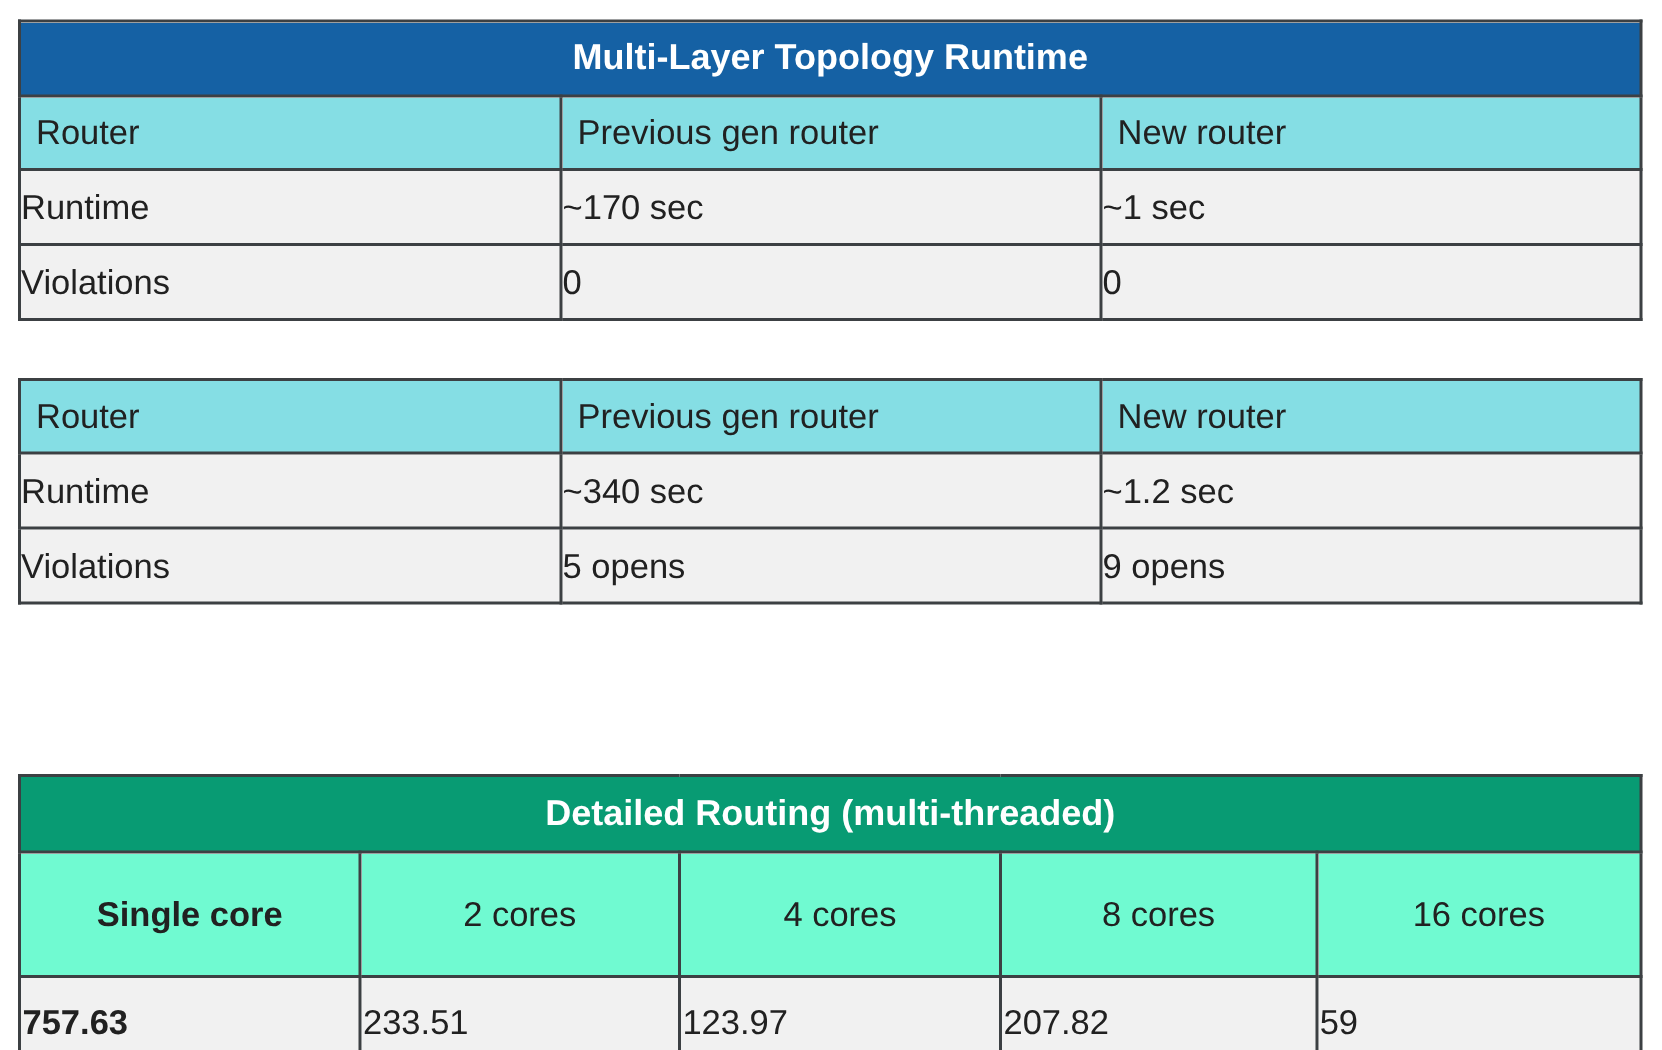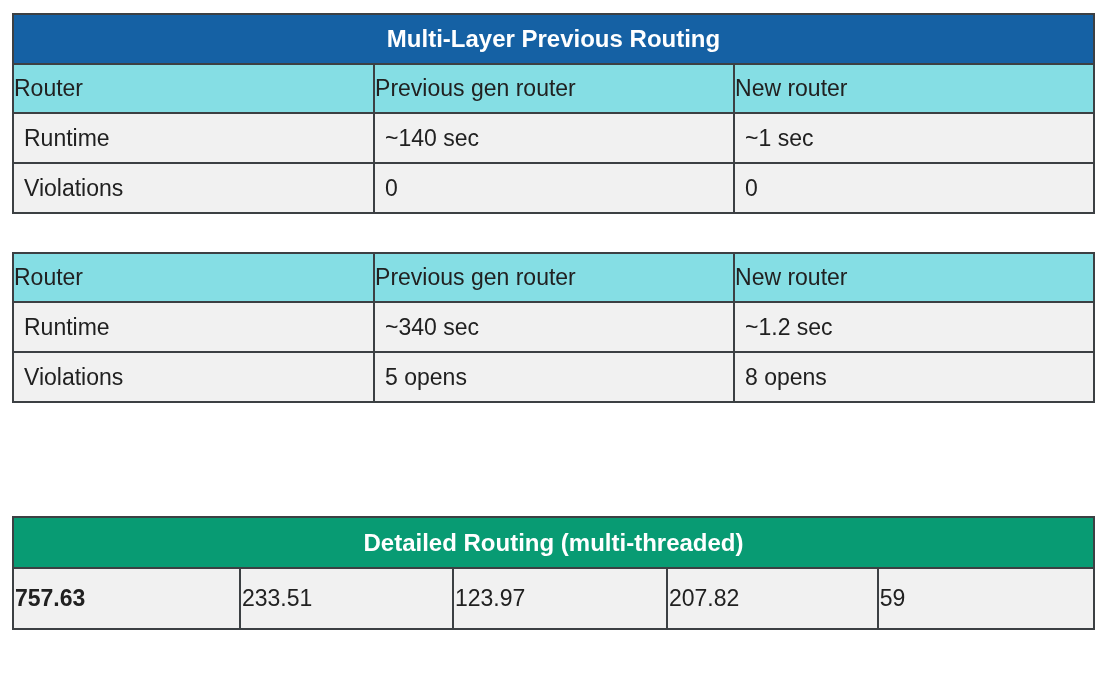--- a/index.html
+++ b/index.html
@@ -33,28 +33,28 @@
     color: #ffffff;
     font-weight: bold;
     font-size: 24px;
     text-align: center;
     height: 46px;
   }
   .cyan-subheader td {
     background: #85dee4;
     font-size: 23px;
     text-align: left;
-    padding-left: 0;
+    padding-left: 10px;
     height: 45px;
   }
   .gray-row td {
     background: #f1f1f1;
     font-size: 23px;
     text-align: left;
-    padding-left: 10px;
+    padding-left: 0;
     height: 46px;
   }
   
   #table-3 { top: 516px; border-radius: 19px; }
   .green-title td {
     background: #089b73;
     color: #ffffff;
     font-weight: bold;
     font-size: 24px;
     text-align: center;
@@ -78,30 +78,30 @@
 <body>
 
 <table class="data-table" id="table-1">
   <colgroup>
     <col style="width:33.4%">
       <col style="width:33.3%">
       <col style="width:33.3%">
   </colgroup>
   <tbody>
       <tr class="blue-title">
-    <td colspan="3">Multi-Layer Previous Routing</td>
+    <td colspan="3">Multi-Layer Topology Runtime</td>
   </tr>
   <tr class="cyan-subheader">
     <td>Router</td>
     <td>Previous gen router</td>
     <td>New router</td>
   </tr>
   <tr class="gray-row">
     <td>Runtime</td>
-    <td>~140 sec</td>
+    <td>~170 sec</td>
     <td>~1 sec</td>
   </tr>
   <tr class="gray-row">
     <td>Violations</td>
     <td>0</td>
     <td>0</td>
   </tr>
 </tbody>
   </table>
 
@@ -118,37 +118,44 @@
     <td>New router</td>
   </tr>
   <tr class="gray-row">
     <td>Runtime</td>
     <td>~340 sec</td>
     <td>~1.2 sec</td>
   </tr>
   <tr class="gray-row">
     <td>Violations</td>
     <td>5 opens</td>
-    <td>8 opens</td>
+    <td>9 opens</td>
   </tr>
 </tbody>
   </table>
 
 <table class="data-table" id="table-3">
   <colgroup>
     <col style="width:21.0%">
       <col style="width:19.7%">
       <col style="width:19.8%">
       <col style="width:19.5%">
       <col style="width:20.0%">
   </colgroup>
   <tbody>
       <tr class="green-title">
     <td colspan="5">Detailed Routing (multi-threaded)</td>
   </tr>
+  <tr class="mint-subheader">
+    <td class="bold-cell">Single core</td>
+    <td>2 cores</td>
+    <td>4 cores</td>
+    <td>8 cores</td>
+    <td>16 cores</td>
+  </tr>
   <tr class="gray-center-row">
     <td class="bold-cell">757.63</td>
     <td>233.51</td>
     <td>123.97</td>
     <td>207.82</td>
     <td>59</td>
   </tr>
 </tbody>
   </table>
 

